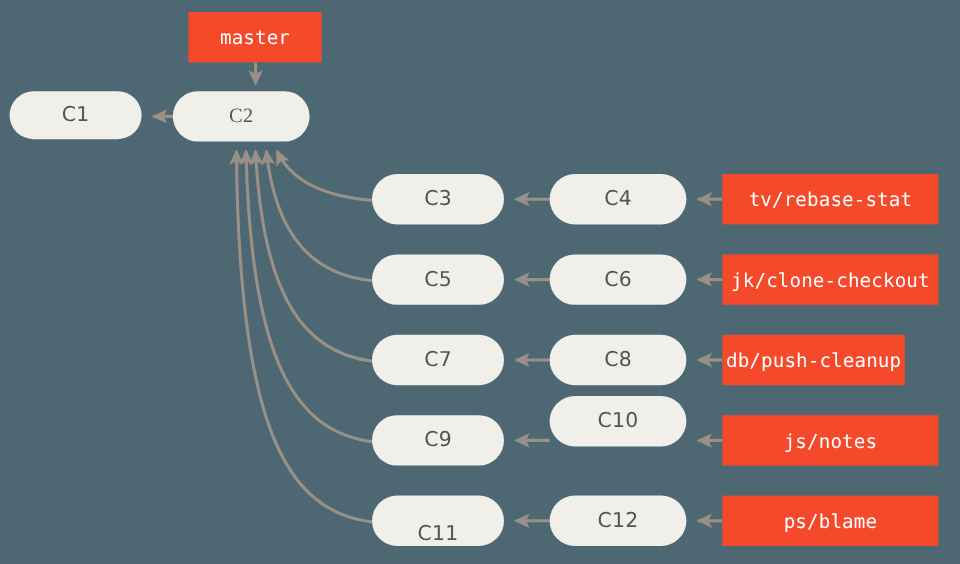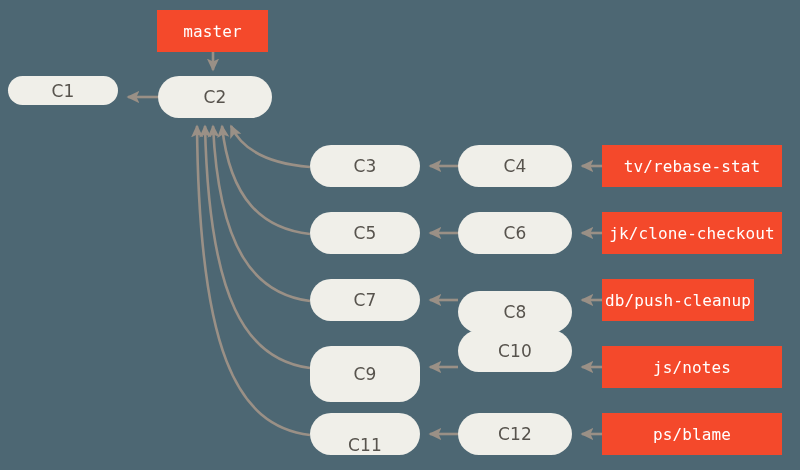--- a/index.html
+++ b/index.html
@@ -78,45 +78,45 @@
         <path d="M 458 434 L 430 434" fill="none" stroke="#9a9086" stroke-width="2.6" stroke-linecap="butt" marker-end="url(#arrowhead)"></path>
         <path d="M 602 166 L 582 166" fill="none" stroke="#9a9086" stroke-width="2.6" stroke-linecap="butt" marker-end="url(#arrowhead)"></path>
         <path d="M 602 233 L 582 233" fill="none" stroke="#9a9086" stroke-width="2.6" stroke-linecap="butt" marker-end="url(#arrowhead)"></path>
         <path d="M 602 300 L 582 300" fill="none" stroke="#9a9086" stroke-width="2.6" stroke-linecap="butt" marker-end="url(#arrowhead)"></path>
         <path d="M 602 367 L 582 367" fill="none" stroke="#9a9086" stroke-width="2.6" stroke-linecap="butt" marker-end="url(#arrowhead)"></path>
         <path d="M 602 434 L 582 434" fill="none" stroke="#9a9086" stroke-width="2.6" stroke-linecap="butt" marker-end="url(#arrowhead)"></path>
       </g>
   </svg>
 
   <div id="node-layer">
-      <div class="node commit" style="left: 8px; top: 76px; width: 110px; height: 29px;">
+      <div class="node commit" style="left: 8px; top: 76px; width: 110px; height: 40px;">
         <span>C1</span>
       </div>
-      <div class="node commit" style="left: 158px; top: 76px; width: 114px; height: 42px;">
+      <div class="node commit" style="left: 144px; top: 76px; width: 114px; height: 42px; font-family: Liberation Serif, serif;">
         <span>C2</span>
       </div>
       <div class="node commit" style="left: 310px; top: 145px; width: 110px; height: 42px;">
         <span>C3</span>
       </div>
       <div class="node commit" style="left: 458px; top: 145px; width: 114px; height: 42px;">
         <span>C4</span>
       </div>
       <div class="node commit" style="left: 310px; top: 212px; width: 110px; height: 42px;">
         <span>C5</span>
       </div>
       <div class="node commit" style="left: 458px; top: 212px; width: 114px; height: 42px;">
         <span>C6</span>
       </div>
       <div class="node commit" style="left: 310px; top: 279px; width: 110px; height: 42px;">
         <span>C7</span>
       </div>
-      <div class="node commit" style="left: 458px; top: 279px; width: 114px; height: 42px; margin-top: 12px;">
+      <div class="node commit" style="left: 458px; top: 279px; width: 114px; height: 42px;">
         <span>C8</span>
       </div>
-      <div class="node commit" style="left: 310px; top: 346px; width: 110px; height: 56px;">
+      <div class="node commit" style="left: 310px; top: 346px; width: 110px; height: 42px;">
         <span>C9</span>
       </div>
       <div class="node commit" style="left: 458px; top: 330px; width: 114px; height: 42px;">
         <span>C10</span>
       </div>
       <div class="node commit" style="left: 310px; top: 413px; width: 110px; height: 42px; align-items: flex-end;">
         <span>C11</span>
       </div>
       <div class="node commit" style="left: 458px; top: 413px; width: 114px; height: 42px;">
         <span>C12</span>

